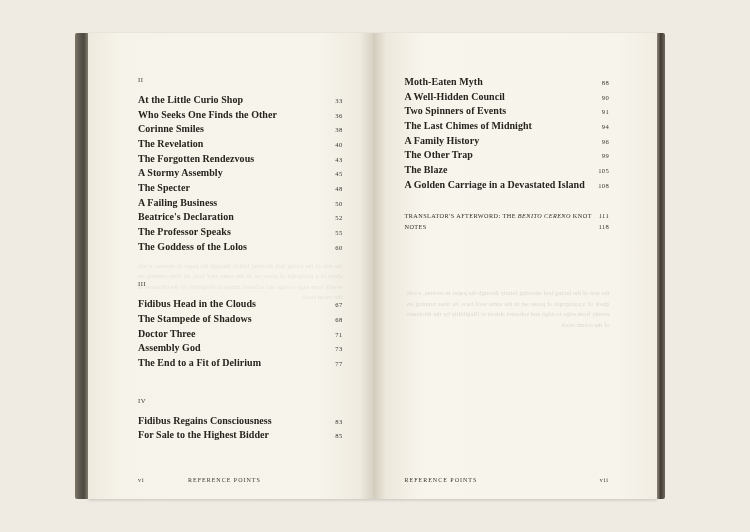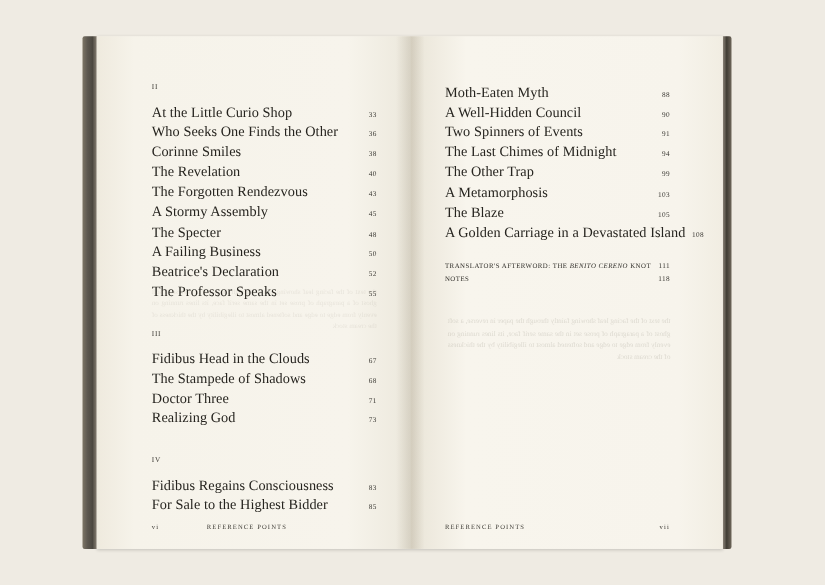--- a/index.html
+++ b/index.html
@@ -100,23 +100,24 @@
   .part.spaced { margin-top: 16px; }
 
   .toc-row {
     display: flex;
     align-items: baseline;
     justify-content: space-between;
     margin-bottom: 4.2px;
     white-space: nowrap;
   }
   .toc-title {
-    font-size: 13px;
+    font-size: 10px;
     color: #26241f;
     letter-spacing: 0.05px;
+    font-weight: bold;
   }
   .toc-page {
     font-size: 6.6px;
     color: #3a3833;
     letter-spacing: 0.3px;
     padding-left: 6px;
   }
   .back-row {
     display: flex;
     align-items: baseline;
@@ -225,39 +226,47 @@
             <span class="toc-page">50</span>
           </div>
           <div class="toc-row">
             <span class="toc-title">Beatrice's Declaration</span>
             <span class="toc-page">52</span>
           </div>
           <div class="toc-row">
             <span class="toc-title">The Professor Speaks</span>
             <span class="toc-page">55</span>
           </div>
+          <div class="toc-row">
+            <span class="toc-title">The Goddess of the Lolos</span>
+            <span class="toc-page">60</span>
+          </div>
 
           <div class="group-gap"></div>
           <div class="part spaced">III</div>
 
           <div class="toc-row">
             <span class="toc-title">Fidibus Head in the Clouds</span>
             <span class="toc-page">67</span>
           </div>
           <div class="toc-row">
             <span class="toc-title">The Stampede of Shadows</span>
             <span class="toc-page">68</span>
           </div>
           <div class="toc-row">
             <span class="toc-title">Doctor Three</span>
             <span class="toc-page">71</span>
           </div>
           <div class="toc-row">
-            <span class="toc-title">Realizing God</span>
+            <span class="toc-title">Assembly God</span>
             <span class="toc-page">73</span>
+          </div>
+          <div class="toc-row">
+            <span class="toc-title">The End to a Fit of Delirium</span>
+            <span class="toc-page">77</span>
           </div>
 
           <div class="group-gap"></div>
           <div class="part spaced">IV</div>
 
           <div class="toc-row">
             <span class="toc-title">Fidibus Regains Consciousness</span>
             <span class="toc-page">83</span>
           </div>
           <div class="toc-row">
@@ -284,26 +293,26 @@
           </div>
           <div class="toc-row">
             <span class="toc-title">Two Spinners of Events</span>
             <span class="toc-page">91</span>
           </div>
           <div class="toc-row">
             <span class="toc-title">The Last Chimes of Midnight</span>
             <span class="toc-page">94</span>
           </div>
           <div class="toc-row">
+            <span class="toc-title">A Family History</span>
+            <span class="toc-page">96</span>
+          </div>
+          <div class="toc-row">
             <span class="toc-title">The Other Trap</span>
             <span class="toc-page">99</span>
-          </div>
-          <div class="toc-row">
-            <span class="toc-title">A Metamorphosis</span>
-            <span class="toc-page">103</span>
           </div>
           <div class="toc-row">
             <span class="toc-title">The Blaze</span>
             <span class="toc-page">105</span>
           </div>
           <div class="toc-row">
             <span class="toc-title">A Golden Carriage in a Devastated Island</span>
             <span class="toc-page">108</span>
           </div>
 

